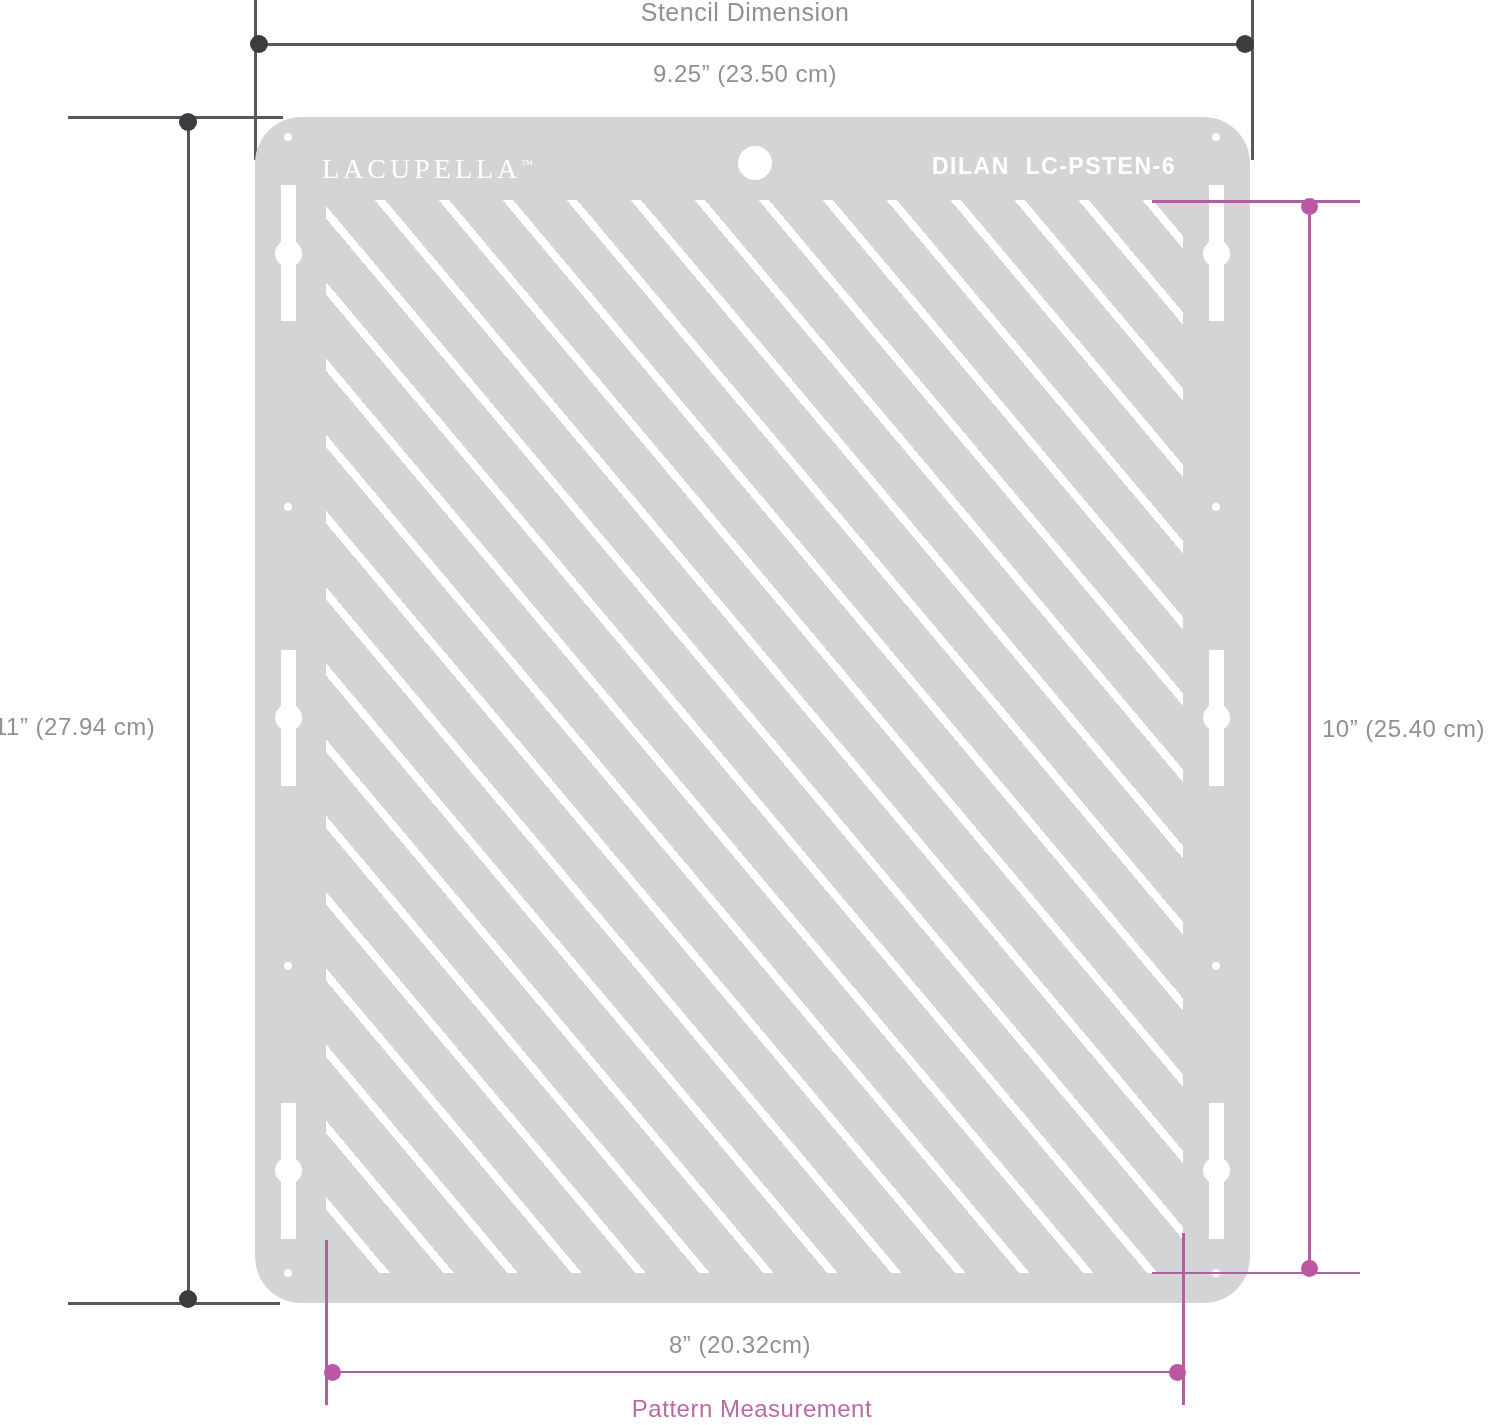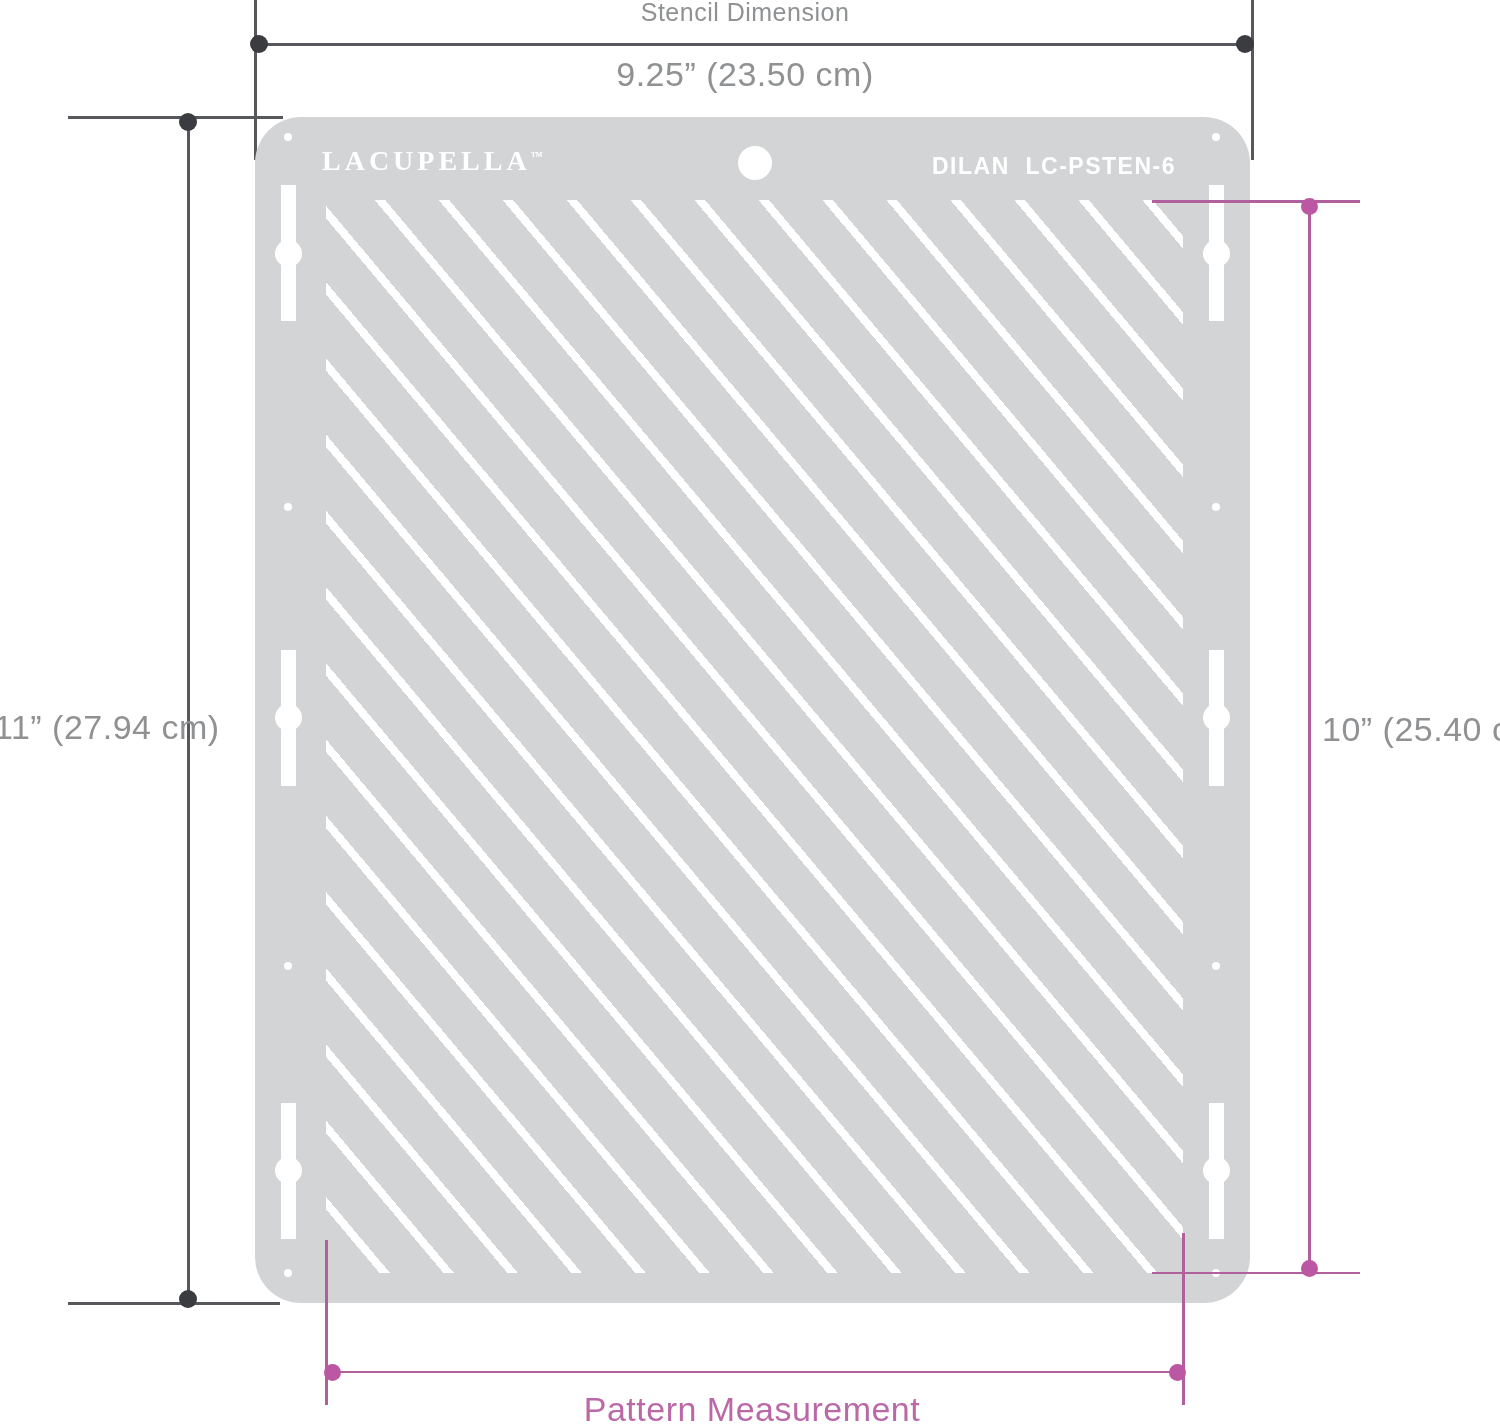--- a/index.html
+++ b/index.html
@@ -16,21 +16,21 @@
   .hline.pink { height: 2.5px; background: #b0619d; }
   .vline.pink { width: 2.5px; background: #b0619d; }
   .dot {
     position: absolute; width: 18px; height: 18px;
     border-radius: 50%; background: #3a3c40;
   }
   .dot.pink { width: 17px; height: 17px; background: #bc58a3; }
   .label {
     position: absolute;
     color: #8f9193;
-    font-size: 34px;
+    font-size: 24px;
     line-height: 38px;
     letter-spacing: 0.5px;
     white-space: nowrap;
   }
   .label.small { font-size: 25px; line-height: 30px; }
   .label.pink { color: #bb68a6; }
   .label.center { text-align: center; }
   .stencil {
     position: absolute;
     left: 255px; top: 117px;
@@ -45,27 +45,26 @@
     background: repeating-linear-gradient(
       50deg,
       rgba(0,0,0,0) 0px,
       rgba(0,0,0,0) 41px,
       #ffffff 41px,
       #ffffff 49px
     );
   }
   .brand {
     position: absolute;
-    left: 67px; top: 28px;
+    left: 67px; top: 36px;
     color: #ffffff;
     font-family: "Liberation Serif", serif;
     font-size: 28px;
     letter-spacing: 4px;
     white-space: pre;
-    font-weight: bold;
   }
   .brand sup { font-size: 12px; letter-spacing: 0; }
   .model {
     position: absolute;
     right: 74px; top: 36px;
     color: #ffffff;
     font-size: 23px;
     font-weight: bold;
     letter-spacing: 1.5px;
     white-space: pre;
@@ -146,18 +145,19 @@
 
   <div class="hline pink" style="left:1152px; top:200px; width:208px;"></div>
   <div class="hline pink" style="left:1152px; top:1271.5px; width:208px;"></div>
   <div class="vline pink" style="left:1308px; top:206px; height:1062px;"></div>
   <div class="dot pink" style="left:1300.5px; top:197.5px;"></div>
   <div class="dot pink" style="left:1300.5px; top:1259.5px;"></div>
   <div class="label" style="left:1322px; top:710px;">10” (25.40 cm)</div>
 
   <div class="vline pink" style="left:325px; top:1240px; height:165px;"></div>
   <div class="vline pink" style="left:1182px; top:1233px; height:172px;"></div>
+  <div class="label center" style="left:440px; top:1326px; width:600px;">8” (20.32cm)</div>
   <div class="hline pink" style="left:332px; top:1370.5px; width:845px;"></div>
   <div class="dot pink" style="left:323.5px; top:1363.5px;"></div>
   <div class="dot pink" style="left:1168.5px; top:1363.5px;"></div>
   <div class="label pink center" style="left:452px; top:1390px; width:600px;">Pattern Measurement</div>
 
 </div>
 
 </body></html>

